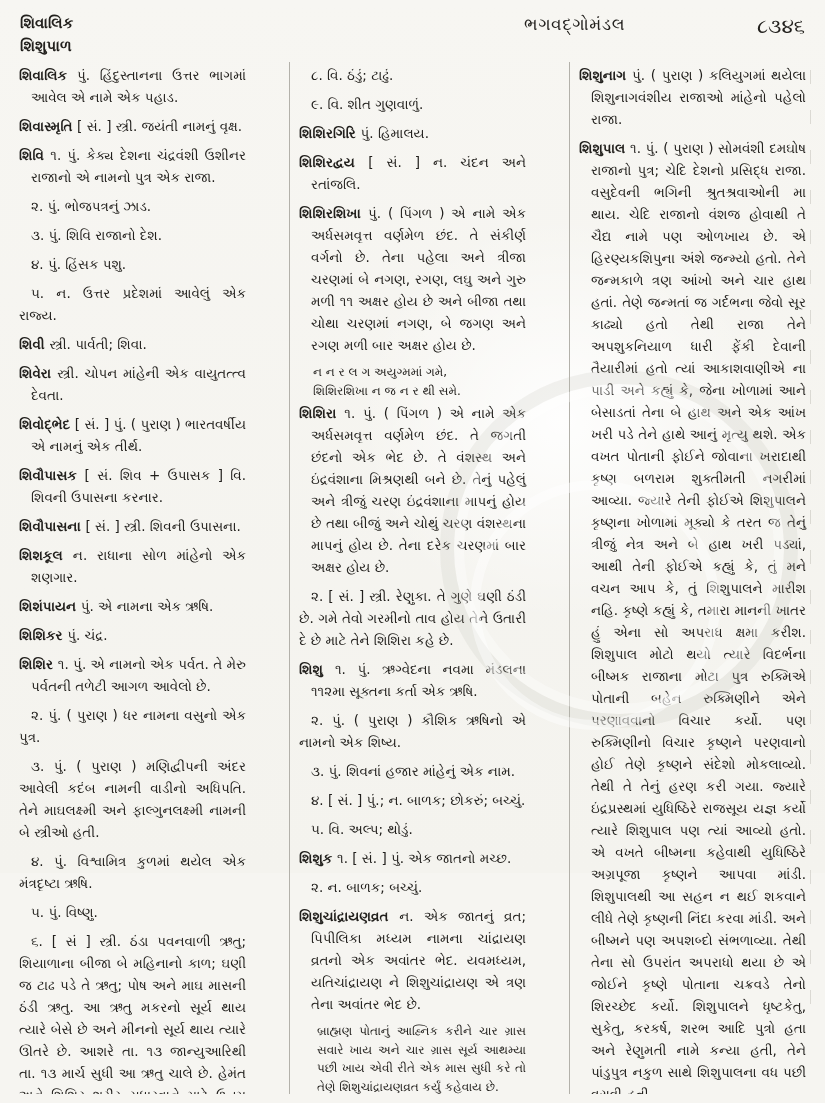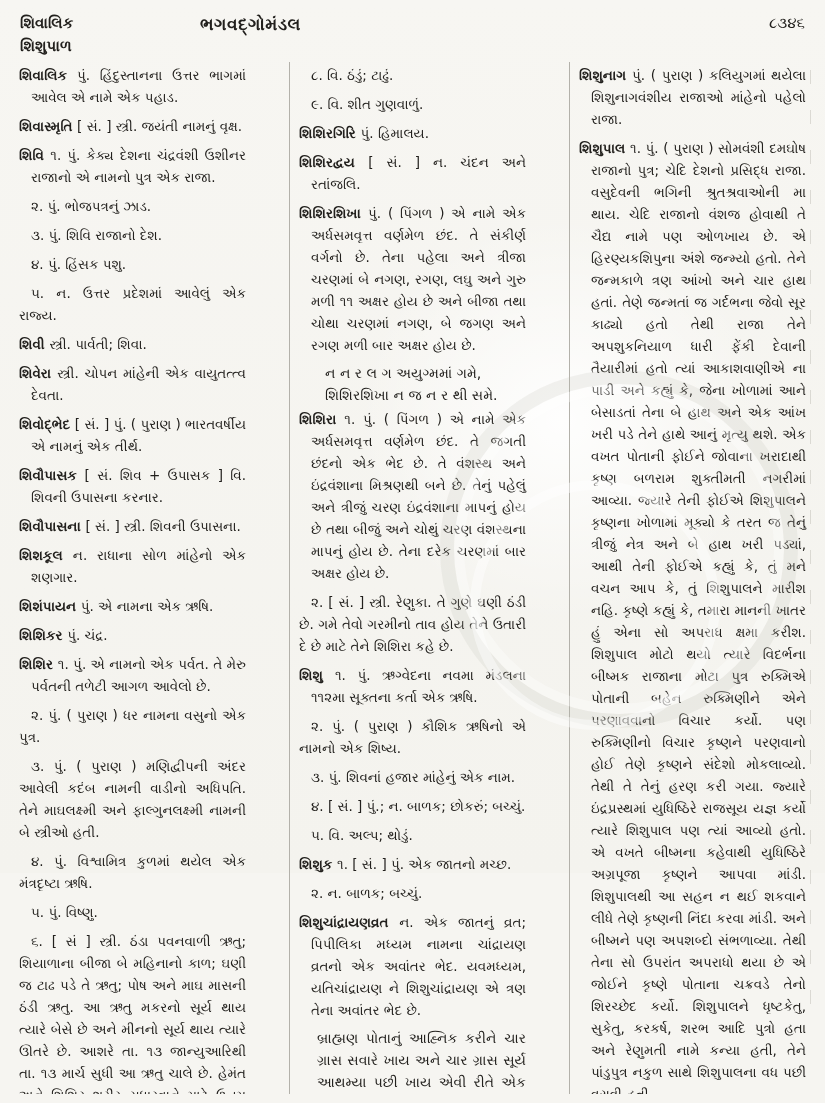--- a/index.html
+++ b/index.html
@@ -39,22 +39,22 @@
   }
   .header {
     display: flex;
     align-items: flex-start;
     justify-content: space-between;
     padding: 4px 10px 2px 10px;
     height: 52px;
     box-sizing: border-box;
   }
   .guide-words { width: 180px; font-weight: bold; font-size: 15px; line-height: 1.5; }
-  .page-title { flex: 1; text-align: left; font-weight: bold; font-size: 17px; padding-top: 2px; letter-spacing: 0.5px; }
-  .page-number { width: 180px; text-align: right; font-size: 15px; padding-top: 2px; }
+  .page-title { flex: 1; text-align: right; font-weight: normal; font-size: 17px; padding-top: 2px; letter-spacing: 0.5px; }
+  .page-number { width: 180px; text-align: right; font-size: 20px; padding-top: 2px; }
   .columns {
     display: flex;
     height: 1032px;
     overflow: hidden;
     margin-top: 2px;
     gap: 34px;
   }
   .column {
     flex: 1 1 0;
     padding: 2px 9px 0 9px;
@@ -65,22 +65,22 @@
   }
   .column + .column { border-left: 1px solid #b3b1aa; }
   p.entry, p.sense {
     margin: 0 0 7px 0;
     text-align: justify;
   }
   p.entry { padding-left: 12px; text-indent: -12px; }
   p.sense { text-indent: 12px; }
   .headword { font-weight: bold; }
   .verse, .quote {
-    margin: 2px 0 2px 26px;
-    font-size: 14px;
+    margin: 2px 0 2px 14px;
+    font-size: 12px;
     line-height: 1.55;
   }
   .quote { margin-left: 18px; text-align: justify; }
   .attribution {
     text-align: right;
     font-size: 12.3px;
     margin: 0 4px 6px 0;
   }
   
   .edge-line {

